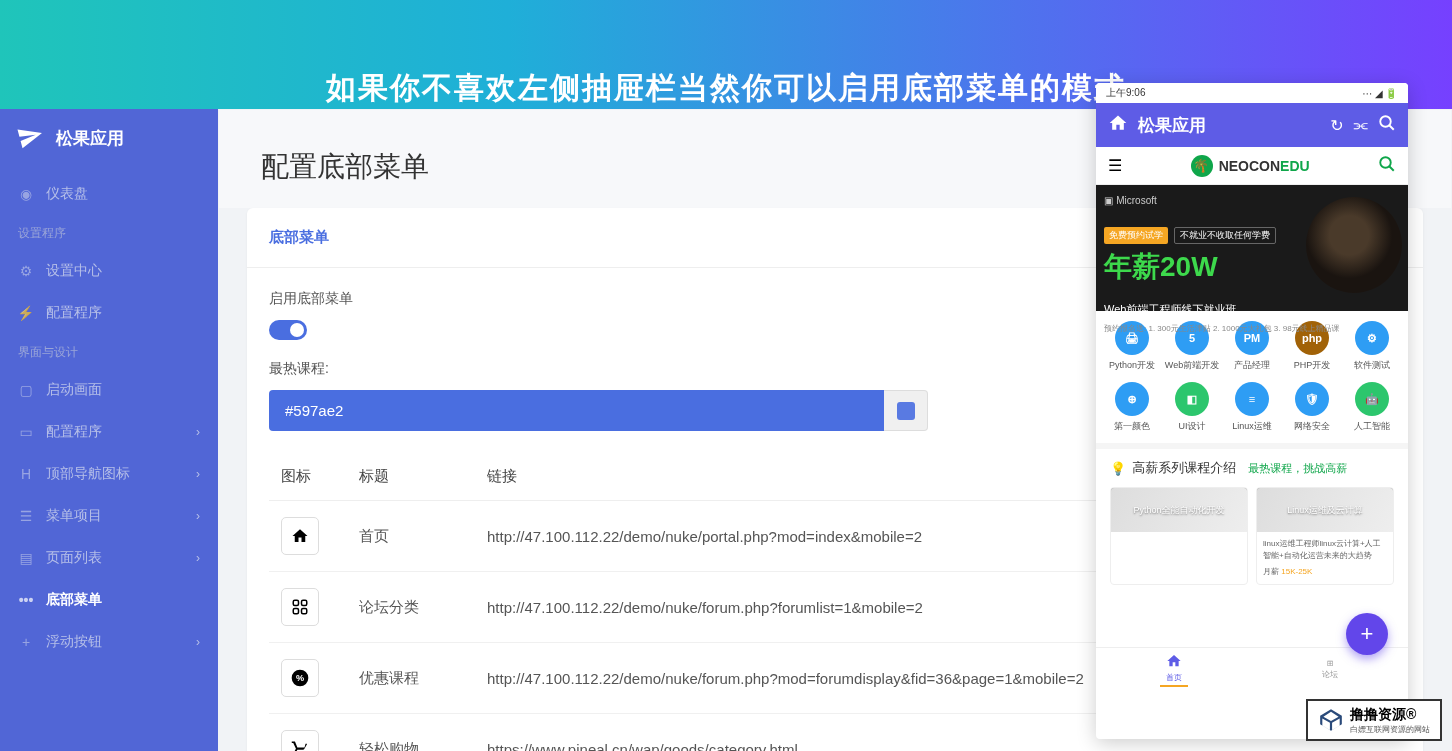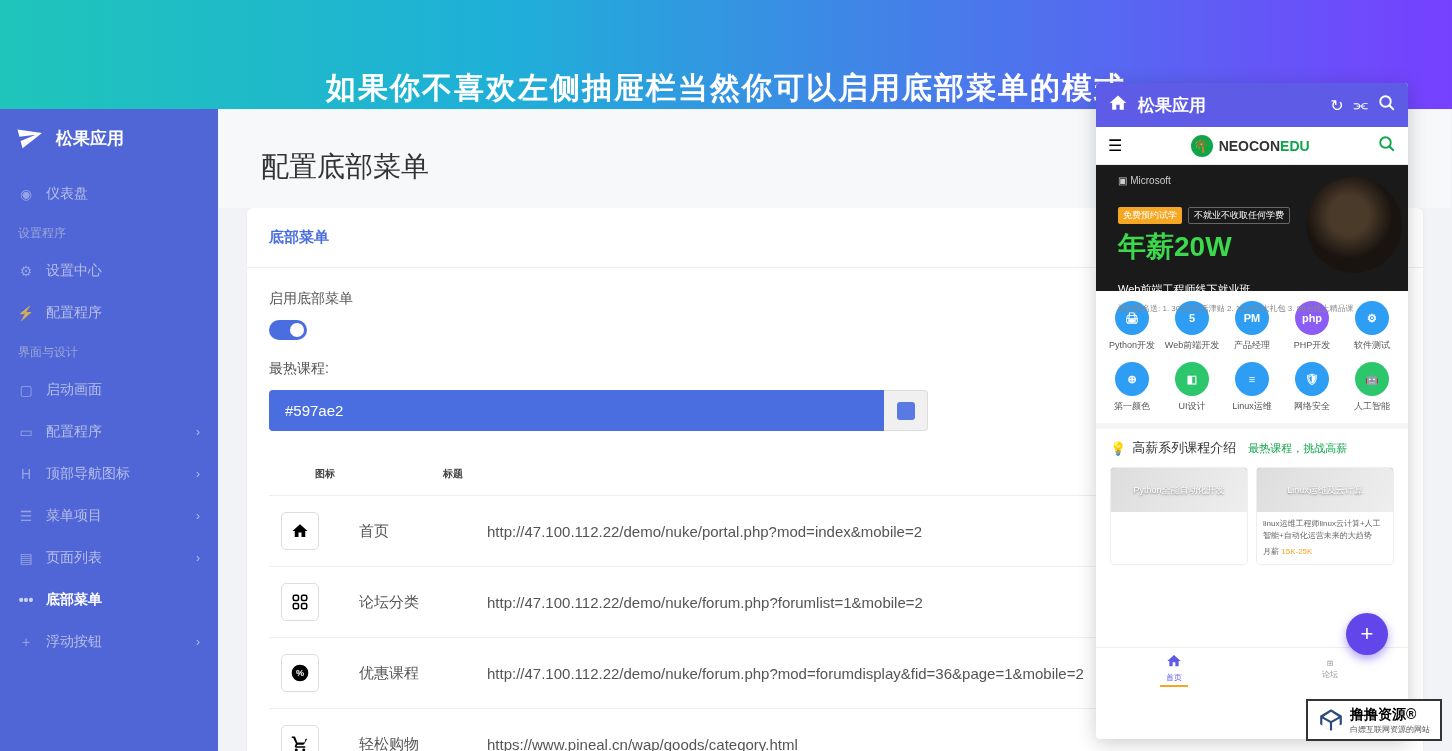--- a/index.html
+++ b/index.html
@@ -22,36 +22,36 @@
 .card-header{padding:20px 22px;color:#4a6ee0;font-size:15px;font-weight:600;border-bottom:1px solid #eee}
 .card-body{padding:22px}
 .form-label{color:#555;font-size:14px;margin-bottom:12px}
 .toggle{width:38px;height:20px;background:#4a6ee0;border-radius:20px;position:relative;cursor:pointer;margin-bottom:20px}
 .toggle::after{content:"";position:absolute;width:14px;height:14px;background:#fff;border-radius:50%;top:3px;right:3px}
 .color-row{display:flex}
 .color-input{flex:1;max-width:615px;background:#4a6ee0;color:#ffffff;border:none;padding:12px 16px;font-size:15px;border-radius:4px 0 0 4px}
 .color-chip{width:44px;background:#f0f0f0;border:1px solid #ddd;border-left:none;border-radius:0 4px 4px 0;display:flex;align-items:center;justify-content:center}
 .color-chip-inner{width:18px;height:18px;background:#597ae2;border-radius:3px}
 .tbl{width:100%;margin-top:22px;border-collapse:collapse}
-.tbl th{text-align:right;padding:14px 12px;color:#444;font-size:10px;font-weight:700;border-bottom:1px solid #eee}
+.tbl th{text-align:left;padding:14px 12px;color:#444;font-size:15px;font-weight:400;border-bottom:1px solid #eee}
 .tbl td{padding:16px 12px;border-bottom:1px solid #f0f0f0;vertical-align:middle;font-size:15px;color:#555}
 .icon-box{width:38px;height:38px;background:#fff;border:1px solid #ddd;border-radius:5px;display:flex;align-items:center;justify-content:center}
 .link{color:#4a6ee0}
 .col-icon{width:78px}
 .col-title{width:128px}
 .phone{position:absolute;right:44px;top:83px;width:312px;height:656px;background:#fff;border-radius:4px;box-shadow:0 4px 20px rgba(0,0,0,.2);overflow:hidden}
 .statusbar{height:20px;background:#fff;font-size:10px;color:#333;display:flex;justify-content:space-between;align-items:center;padding:0 10px}
 .appbar{height:44px;background:#5e5ce6;display:flex;align-items:center;padding:0 12px;gap:10px;color:#fff}
 .apptitle{flex:1;font-size:17px;font-weight:600}
 .apptop{height:38px;display:flex;align-items:center;justify-content:space-between;padding:0 12px;border-bottom:1px solid #eee}
 .neocon{display:flex;align-items:center;gap:6px}
 .neocon-circle{width:22px;height:22px;background:#0fa64a;border-radius:50%;display:flex;align-items:center;justify-content:center;color:#fff;font-size:13px}
 .neocon-text{font-family:Arial;font-size:14px;font-weight:700}
 .neocon-neo{color:#333}.neocon-edu{color:#0fa64a}
-.hero{height:126px;background:#1a1a1a;position:relative;padding:10px 22px;color:#fff}
+.hero{height:126px;background:#1a1a1a;position:relative;padding:10px 8px;color:#fff}
 .ms{font-size:10px;color:#ccc}
 .hero-tags{display:flex;gap:6px;margin-top:21px}
 .tag-y{background:#f5a623;font-size:9px;padding:2px 5px;border-radius:2px}
 .tag-b{font-size:9px;border:1px solid #666;padding:1px 5px;border-radius:2px}
 .salary{font-size:28px;font-weight:900;color:#3dd94c;margin-top:4px}
 .hero-sub{font-size:11px;margin-top:16px}
 .hero-info{font-size:8px;color:#888;margin-top:6px}
 .monkey{position:absolute;right:6px;top:12px;width:96px;height:96px;background:radial-gradient(circle at 45% 40%,#4a3a2a 25%,#1a1410 55%);border-radius:50%}
 .grid{display:grid;grid-template-columns:repeat(5,1fr);padding:10px 8px;gap:10px 4px}
 .gcell{display:flex;flex-direction:column;align-items:center;gap:4px}
@@ -214,20 +214,24 @@
                 <td class="link">https://www.pineal.cn/wap/goods/category.html</td>
               </tr>
             </tbody>
         </table>
       </div>
     </div>
   </div>
 </div>
 
 <div class="phone">
+  <div class="statusbar">
+      <span>上午9:06</span>
+      <span>⋯ ◢ 🔋</span>
+    </div>
   <div class="appbar">
     <span><svg width="20" height="20" viewBox="0 0 24 24" fill="#fff">
           <path d="M10 20v-6h4v6h5v-8h3L12 3 2 12h3v8z"></path>
         </svg></span>
     <span class="apptitle">松果应用</span>
     <span>↻</span>
     <span>⫘</span>
     <span><svg width="18" height="18" viewBox="0 0 24 24" fill="none" stroke="#fff" stroke-width="2.5">
           <circle cx="10" cy="10" r="7"></circle>
           <path d="m21 21-6-6"></path>
@@ -262,21 +266,21 @@
       </div>
       <div class="gcell">
         <div class="gico" style="background:#2e9df4">5</div>
         <div class="glbl">Web前端开发</div>
       </div>
       <div class="gcell">
         <div class="gico" style="background:#2e9df4">PM</div>
         <div class="glbl">产品经理</div>
       </div>
       <div class="gcell">
-        <div class="gico" style="background:#8b5cf6">php</div>
+        <div class="gico" style="background:#a16207">php</div>
         <div class="glbl">PHP开发</div>
       </div>
       <div class="gcell">
         <div class="gico" style="background:#2e9df4">⚙</div>
         <div class="glbl">软件测试</div>
       </div>
       <div class="gcell">
         <div class="gico" style="background:#2e9df4">⊕</div>
         <div class="glbl">第一颜色</div>
       </div>

